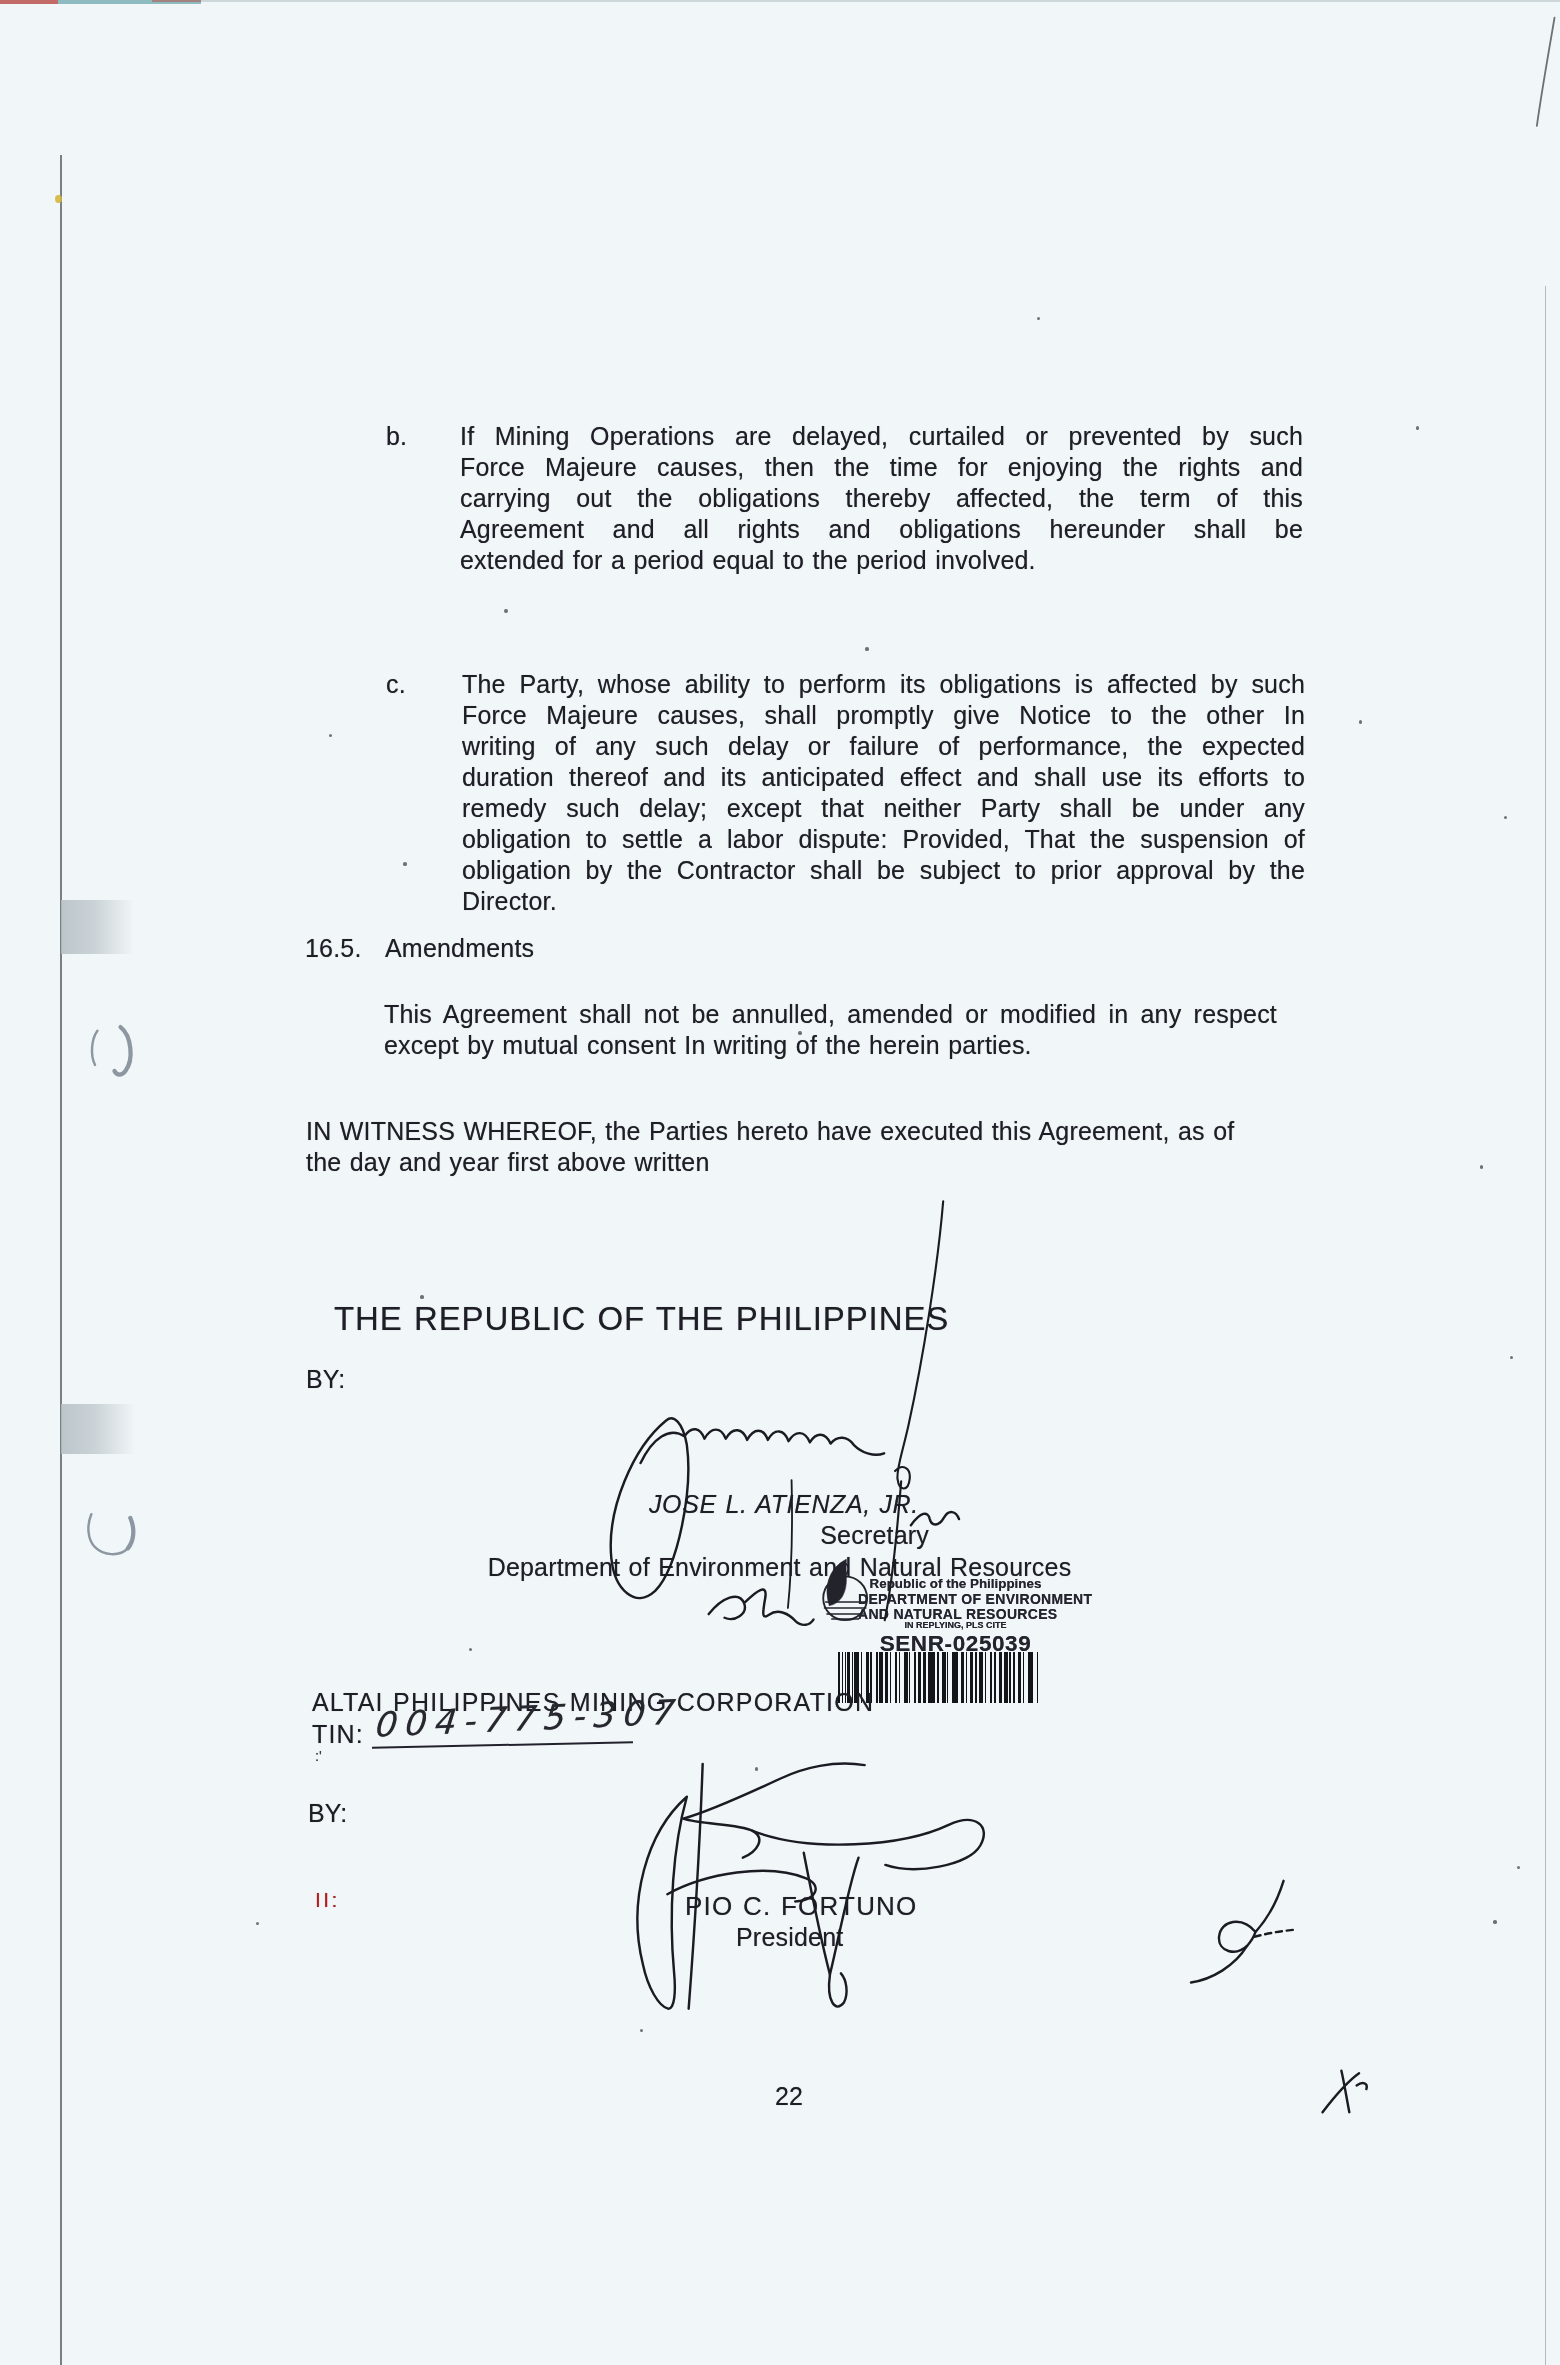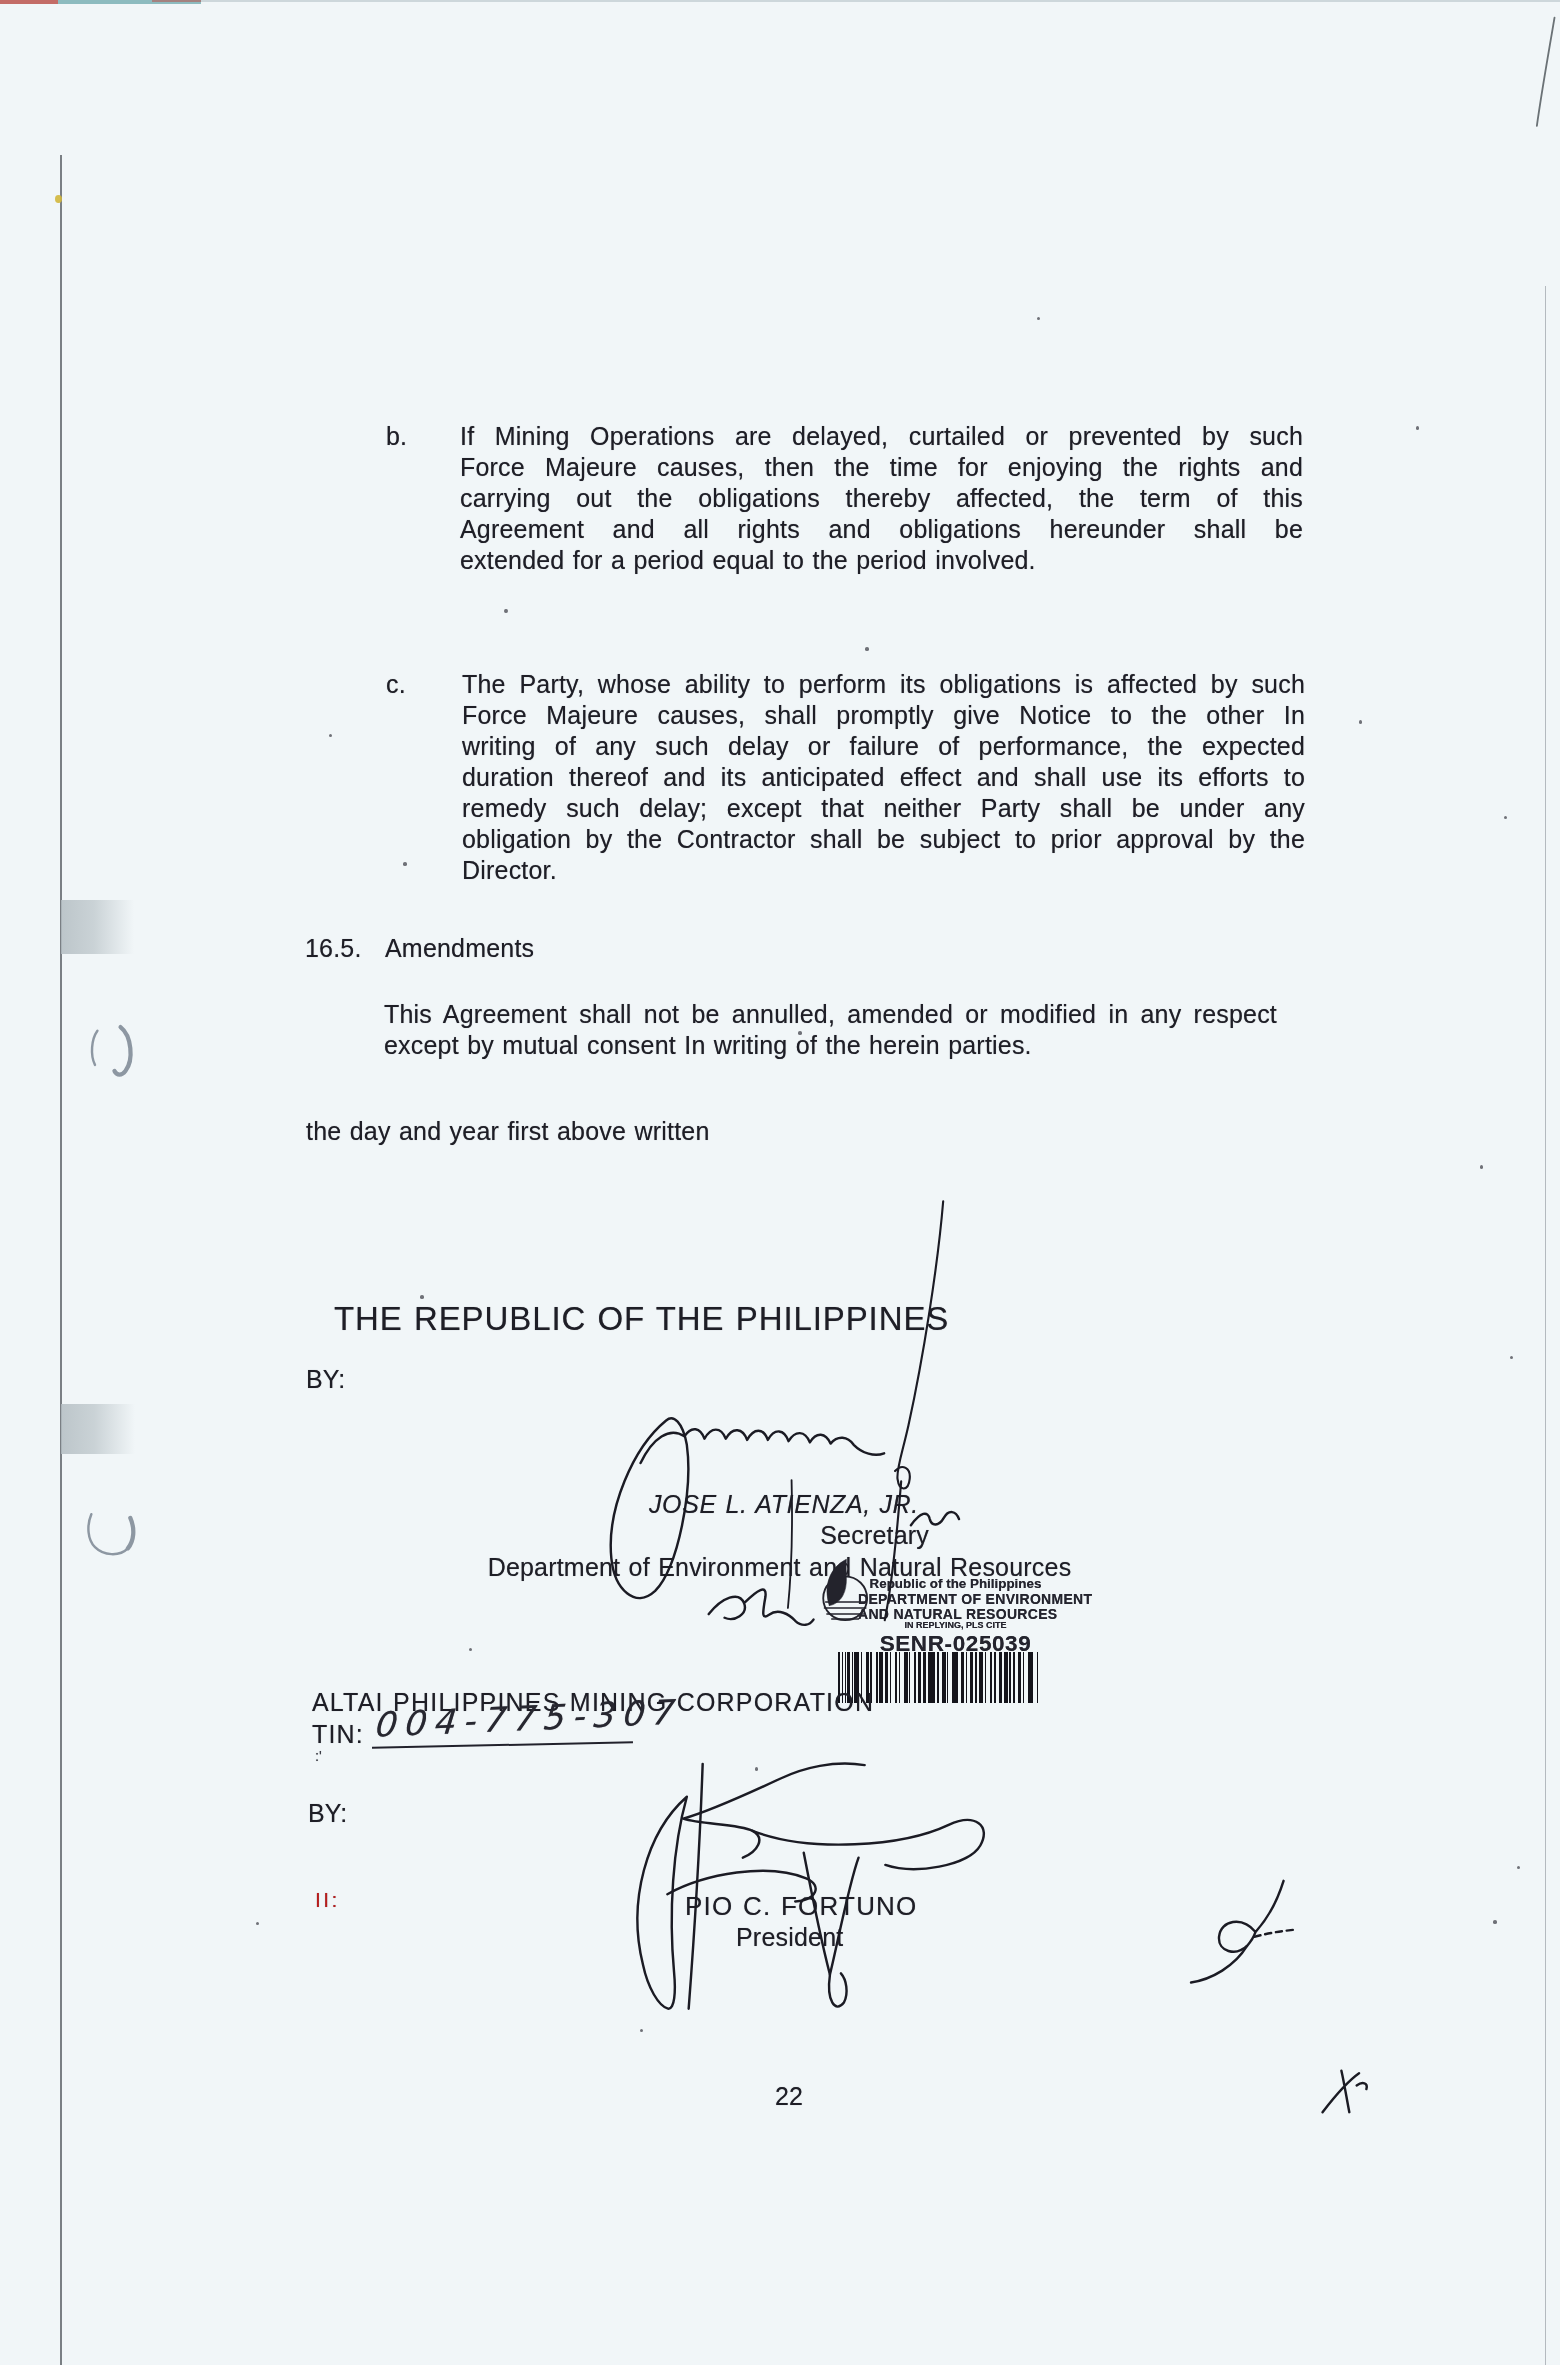--- a/index.html
+++ b/index.html
@@ -51,32 +51,34 @@
       <div class="line"><span>extended for a period equal to the period involved.</span></div>
     </div>
 
   <div class="t body-txt" style="left:386px;top:669px;">c.</div>
   <div class="clause-text body-txt" style="left:462px;top:669px;">
       <div class="line jl"><span>The Party, whose ability to perform its obligations is affected by such</span></div>
       <div class="line jl"><span class="it">Force Majeure</span><span> causes, shall promptly give Notice to the other In</span></div>
       <div class="line jl"><span>writing of any such delay or failure of performance, the expected</span></div>
       <div class="line jl"><span>duration thereof and its anticipated effect and shall use its efforts to</span></div>
       <div class="line jl"><span>remedy such delay; except that neither Party shall be under any</span></div>
+      <div class="line jl"><span>obligation to settle a labor dispute: Provided, That the suspension of</span></div>
       <div class="line jl"><span>obligation by the Contractor shall be subject to prior approval by the</span></div>
       <div class="line"><span>Director.</span></div>
     </div>
 
   <div class="t body-txt" style="left:305px;top:933px;">16.5.</div>
   <div class="t body-txt" style="left:385px;top:933px;">Amendments</div>
   <div class="clause-text body-txt" style="left:384px;top:999px;width:893px;">
       <div class="line jl">This Agreement shall not be annulled, amended or modified in any respect</div>
       <div class="line">except by mutual consent In writing of the herein parties.</div>
     </div>
 
   <div class="clause-text body-txt" style="left:306px;top:1116px;width:999px;">
+      <div class="line">IN WITNESS WHEREOF, the Parties hereto have executed this Agreement, as of</div>
       <div class="line">the day and year first above written</div>
     </div>
 
   <div class="t body-txt caps" style="left:306px;top:1303px;font-size:33px;margin-left:28px;">THE REPUBLIC OF THE PHILIPPINES</div>
   <div class="t body-txt" style="left:306px;top:1364px;">BY:</div>
   <div class="t body-txt" style="left:649px;top:1489px;width:280px;text-align:left;letter-spacing:0.6px;font-style:italic;">JOSE L. ATIENZA, JR.</div>
   <div class="t body-txt" style="left:649px;top:1520px;width:280px;text-align:right;">Secretary</div>
   <div class="t body-txt" style="left:487px;top:1552px;width:585px;text-align:center;">Department of Environment and Natural Resources</div>
 
   <div class="t stamp" style="left:864px;top:1576px;width:183px;text-align:center;font-size:13.4px;font-weight:bold;">Republic of the Philippines</div>

